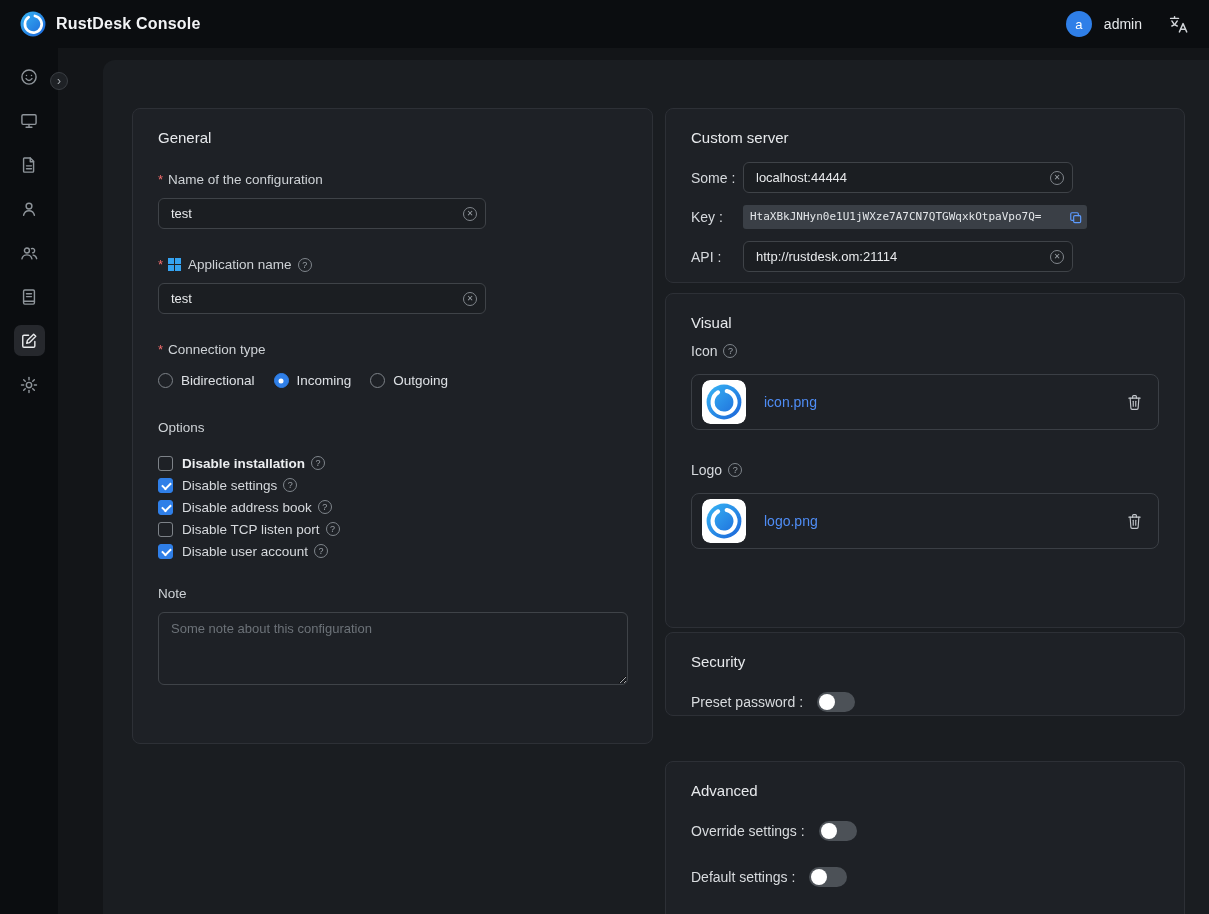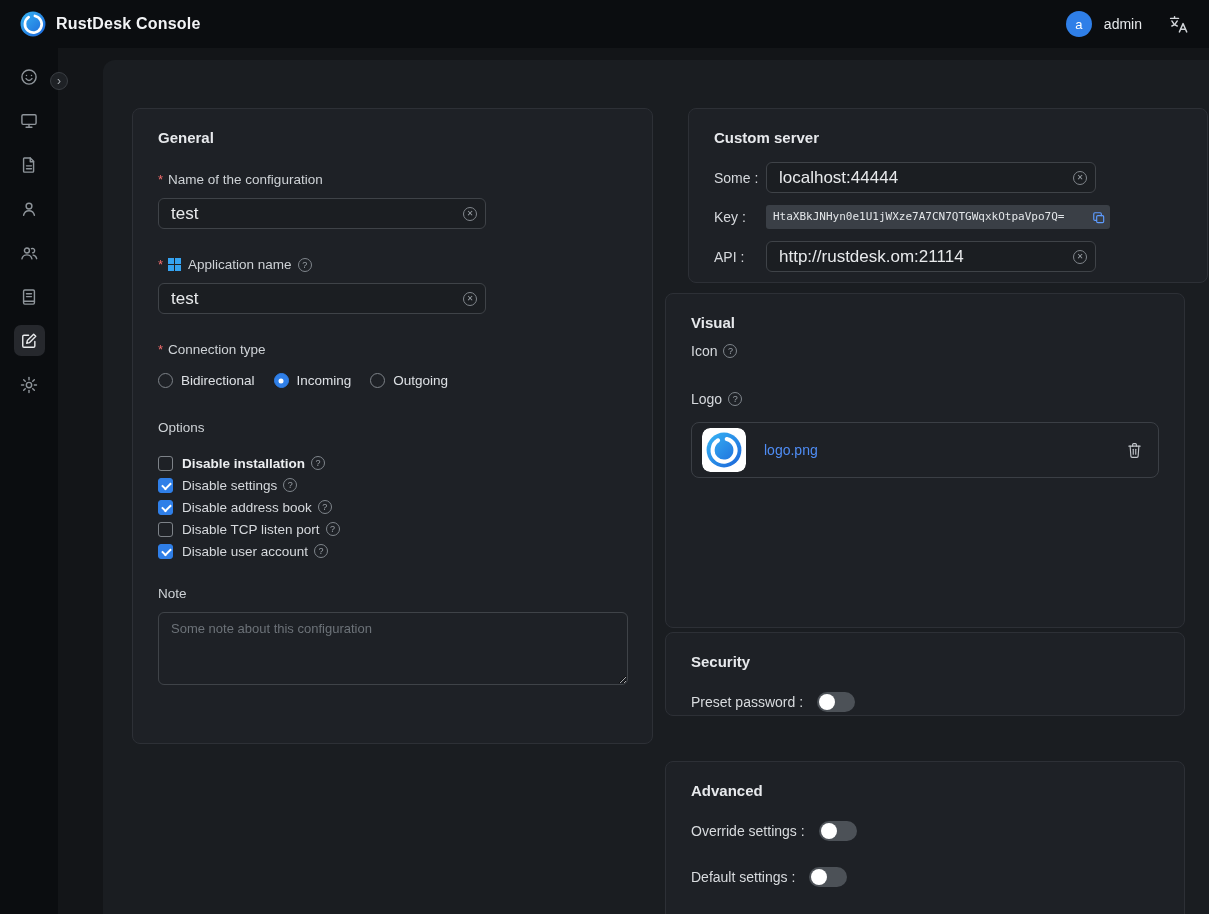--- a/index.html
+++ b/index.html
@@ -29,34 +29,34 @@
   .side-item svg { stroke:currentColor; }
   .expander { position:absolute; left:50px; top:72px; width:18px; height:18px; border-radius:50%;
     background:#1e2125; border:1px solid #3a3e43; color:#a7acb1; font-size:12px; line-height:15px;
     display:flex; align-items:center; justify-content:center; z-index:6; cursor:pointer; }
 
   
   .content { position:absolute; left:103px; top:60px; right:0; bottom:0;
     background:#1a1d21; border-top-left-radius:12px; overflow:hidden; }
   .card { position:absolute; background:#1e2126; border:1px solid #2d3036; border-radius:8px;
     padding:20px 25px 24px; }
-  .card h2 { font-size:15px; font-weight:700; color:#e7e9ec; }
+  .card h2 { font-size:15px; font-weight:400; color:#e7e9ec; }
 
   .card-general  { left:29px;  top:48px;  width:521px; height:636px; }
-  .card-server   { left:585px; top:48px;  width:520px; height:175px; }
+  .card-server   { left:562px; top:48px;  width:520px; height:175px; }
   .card-visual   { left:562px; top:233px; width:520px; height:335px; }
   .card-security { left:562px; top:572px; width:520px; height:84px; }
   .card-advanced { left:562px; top:701px; width:520px; height:240px; }
 
   .field-label { display:flex; align-items:center; font-size:13.5px; color:#ced2d6; margin-top:26px; }
   .req { color:#f16c6c; margin-right:5px; font-size:13px; }
 
   .input-wrap { position:relative; width:328px; margin-top:11px; }
   .input-wrap input { width:100%; height:31px; background:#1b1e22; border:1px solid #3f4348;
-    border-radius:6px; color:#e8eaec; font-size:17px; padding:0 30px 0 12px; outline:none;
+    border-radius:6px; color:#e8eaec; font-size:13px; padding:0 30px 0 12px; outline:none;
     font-family:"Liberation Sans", sans-serif; }
   .clear-ic { position:absolute; right:9px; top:50%; transform:translateY(-50%);
     width:14px; height:14px; border-radius:50%; border:1px solid #81868c; color:#9aa0a6;
     font-size:8px; line-height:12px; text-align:center; cursor:pointer; }
 
   .win-logo { display:inline-grid; grid-template-columns:6px 6px; grid-template-rows:6px 6px;
     gap:1px; margin-right:7px; }
   .win-logo i { background:#35a3f1; }
 
   .help-ic { display:inline-flex; align-items:center; justify-content:center; width:14px; height:14px;
@@ -355,20 +355,39 @@
     </div>
   </section>
 
   <section class="card card-visual">
     <h2>Visual</h2>
 
     <div class="vis-label">
       <span>Icon</span>
       <span class="help-ic">?</span>
     </div>
+    <div class="file-box">
+      <span class="file-thumb">
+        <svg width="44" height="44" viewBox="0 0 48 48">
+          <rect width="48" height="48" rx="9" fill="#fff"></rect>
+          <circle cx="24" cy="24" r="19" fill="url(#rdgrad)"></circle>
+          <path d="M17.5 13.5 A12.5 12.5 0 1 0 27 12" fill="none" stroke="#fff" stroke-width="4.5" stroke-linecap="round"></path>
+        </svg>
+      </span>
+      <span class="file-name">icon.png</span>
+      <span class="trash-btn">
+        <svg width="15" height="17" viewBox="0 0 24 26" fill="none" stroke="#c3c7cc" stroke-width="1.8" stroke-linecap="round">
+          <path d="M3 6h18"></path>
+            <path d="M9 6V3.5A1.5 1.5 0 0 1 10.5 2h3A1.5 1.5 0 0 1 15 3.5V6"></path>
+          <path d="M5 6l1.2 16a2 2 0 0 0 2 1.9h7.6a2 2 0 0 0 2-1.9L19 6"></path>
+          <path d="M10 11v8"></path>
+            <path d="M14 11v8"></path>
+        </svg>
+      </span>
+    </div>
 
     <div class="vis-label" style="margin-top:32px">
       <span>Logo</span>
       <span class="help-ic">?</span>
     </div>
     <div class="file-box">
       <span class="file-thumb">
         <svg width="44" height="44" viewBox="0 0 48 48">
           <rect width="48" height="48" rx="9" fill="#fff"></rect>
           <circle cx="24" cy="24" r="19" fill="url(#rdgrad)"></circle>

